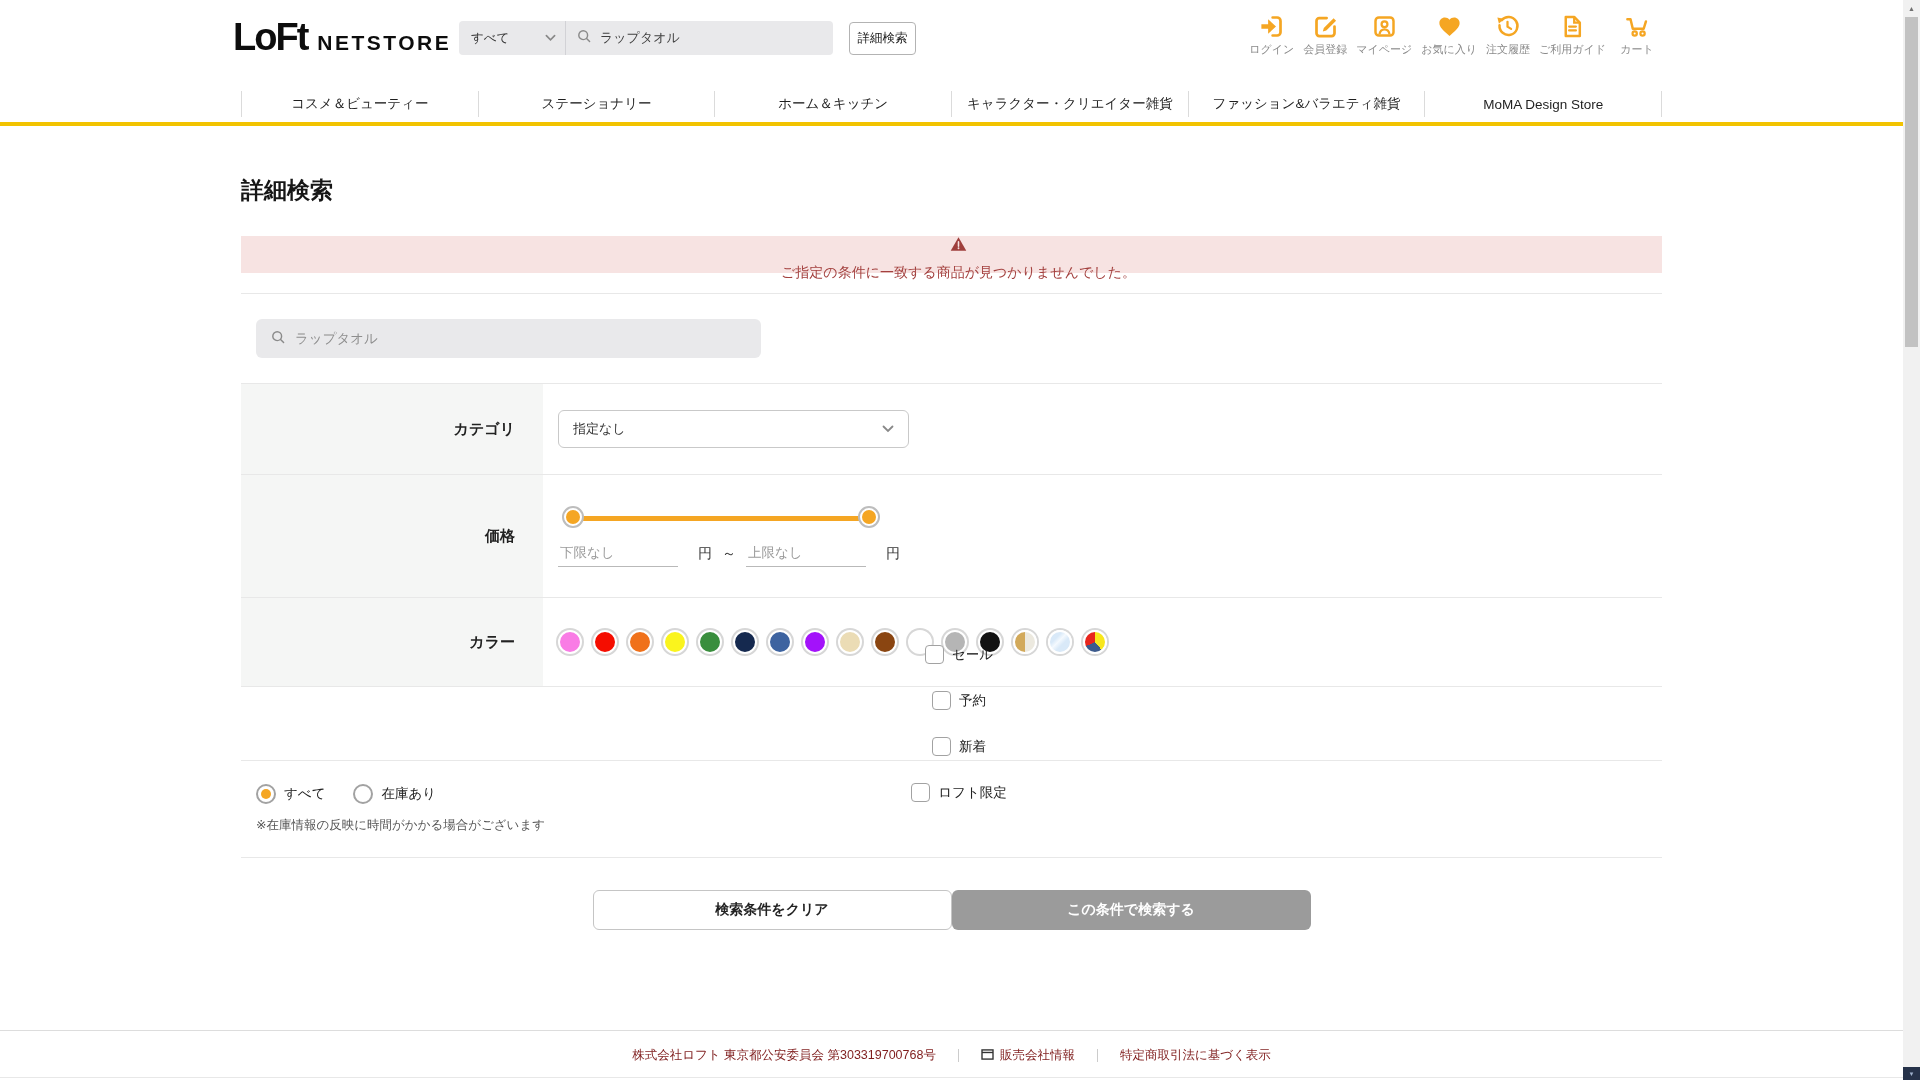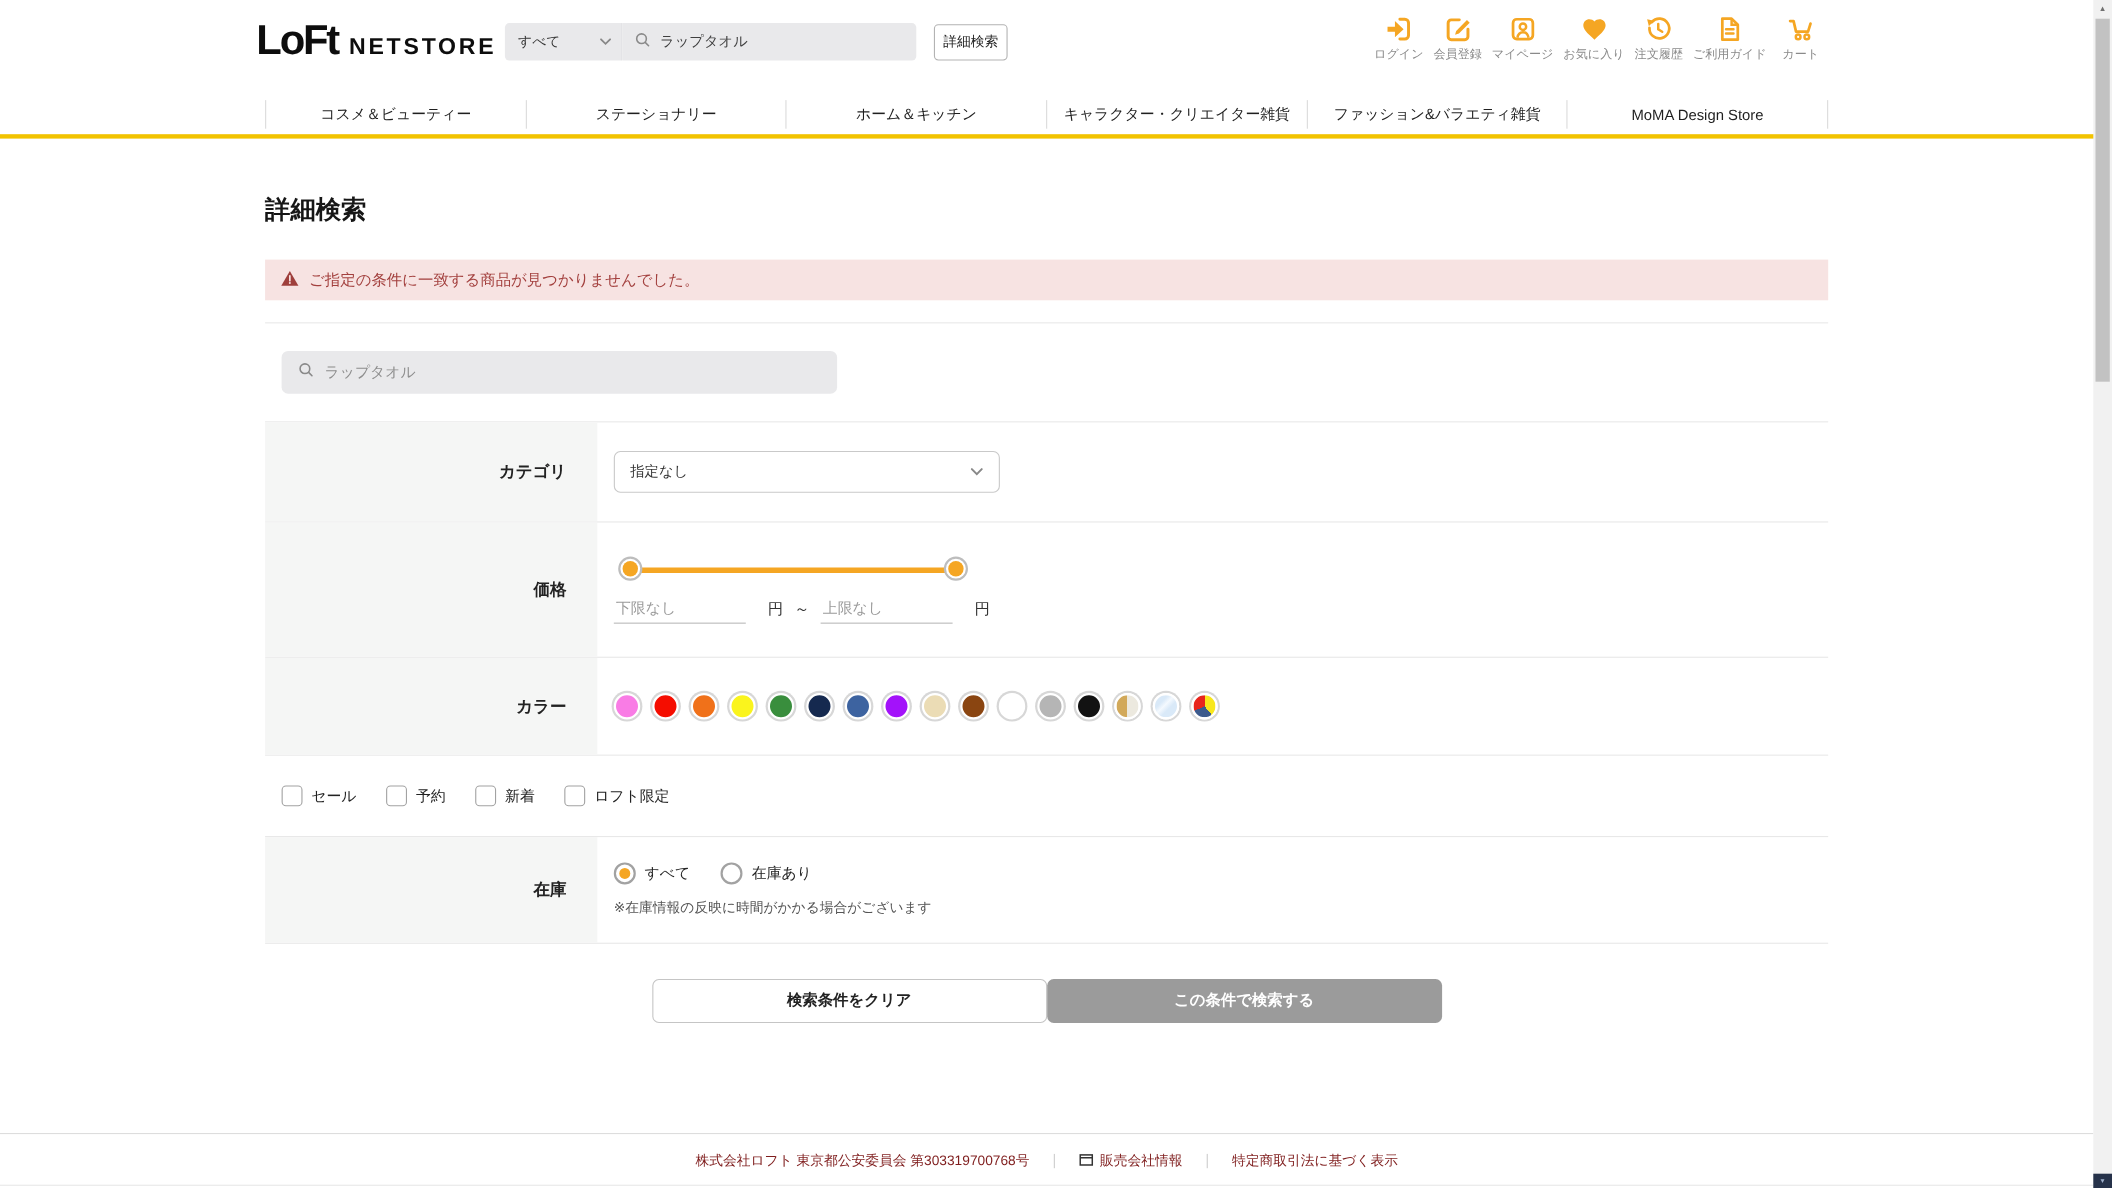--- a/index.html
+++ b/index.html
@@ -44,21 +44,21 @@
   .nav-divider { width:1px; height:26px; background:#DBDBDB; }
   .nav-item { flex:1; text-align:center; font-size:13.5px; color:#1f1f1f; cursor:pointer; white-space:nowrap; }
   .accent-line { height:4px; background:#F2C300; width:1920px; }
 
   
   .container { width:1421px; margin-left:241px; }
   .main { padding-top:49px; }
   .page-title { font-size:23px; font-weight:bold; color:#161616; }
   .error-bar {
     margin-top:30px; height:37px; background:#F7E3E2; color:#A3403E;
-    display:flex; align-items:center; gap:9px; padding-left:14px; font-size:14px;
+    display:flex; align-items:center; gap:9px; padding-left:14px; font-size:14px;flex-direction:column;
   }
 
   .form { margin-top:20px; }
   .frow { display:flex; border-top:1px solid #E8E8E8; }
   .frow.last { border-bottom:1px solid #E8E8E8; }
   .flabel {
     width:302px; background:#F5F6F5; display:flex; align-items:center;
     justify-content:flex-end; padding-right:28px;
     font-size:15px; font-weight:bold; color:#222;
   }
@@ -98,21 +98,21 @@
   .yen1 { margin-left:20px; padding-bottom:4px; }
   .tilde { margin:0 10px; padding-bottom:4px; }
   .yen2 { margin-left:20px; padding-bottom:4px; }
 
   .swatches { display:flex; gap:11px; }
   .swatch {
     width:24px; height:24px; border-radius:50%; border:2px solid #fff;
     box-shadow:0 0 0 2px #D7D7D7; cursor:pointer;
   }
 
-  .check-row { display:flex; align-items:center; gap:27px; }
+  .check-row { display:flex; align-items:center; gap:27px;flex-direction:column; }
   .check-item { display:flex; align-items:center; gap:8px; font-size:13.5px; color:#222; cursor:pointer; }
   .checkbox { width:19px; height:19px; border:1.5px solid #A2A2A2; border-radius:4px; background:#fff; }
 
   .radio-row { display:flex; align-items:center; gap:28px; }
   .radio-item { display:flex; align-items:center; gap:8px; font-size:13.5px; color:#222; cursor:pointer; }
   .radio {
     width:20px; height:20px; border:2px solid #A2A2A2; border-radius:50%; background:#fff;
     display:flex; align-items:center; justify-content:center;
   }
   .radio.checked::after { content:""; width:10px; height:10px; border-radius:50%; background:#F5A623; }
@@ -369,21 +369,20 @@
             </div>
             <div class="check-item">
               <div class="checkbox"></div>
               <span>ロフト限定</span>
             </div>
           </div>
         </div>
       </div>
 
       <div class="frow row-stock last">
-        <div class="flabel">在庫</div>
         <div class="fcontent">
           <div class="radio-row">
             <div class="radio-item">
               <div class="radio checked"></div>
               <span>すべて</span>
             </div>
             <div class="radio-item">
               <div class="radio"></div>
               <span>在庫あり</span>
             </div>

